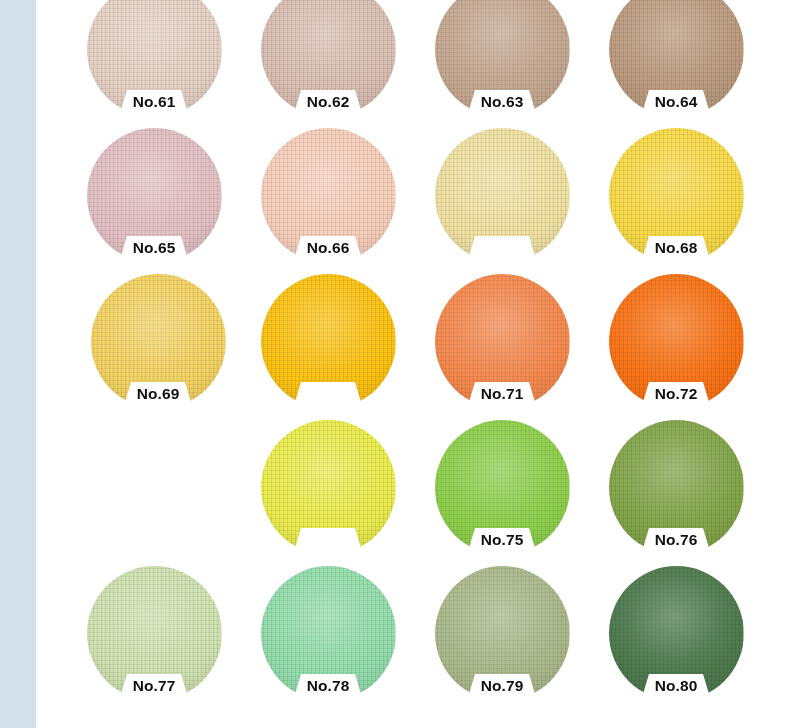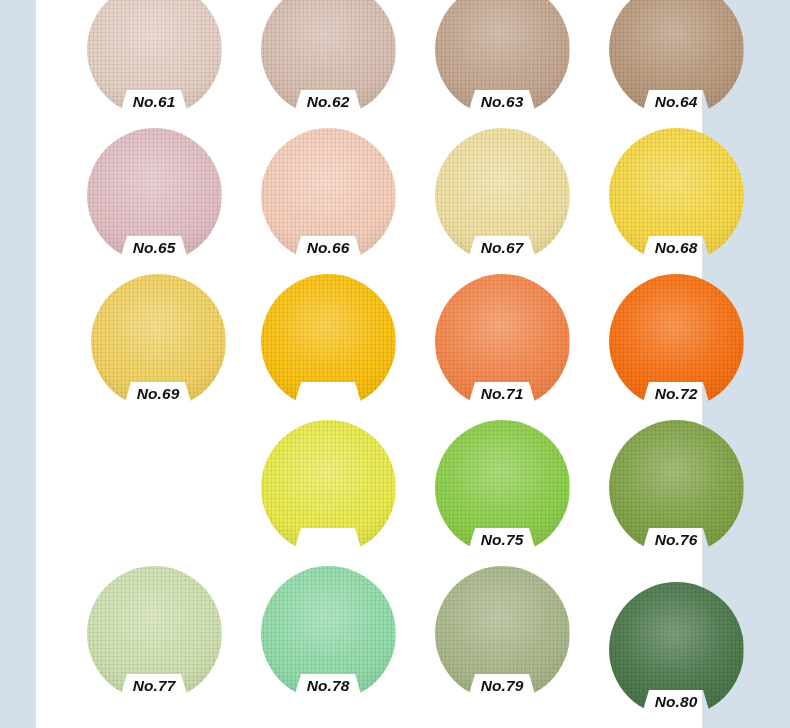--- a/index.html
+++ b/index.html
@@ -20,24 +20,23 @@
     height: 728px;
     background: #d3dfe9;
     overflow: hidden;
   }
 
   
   #sheet {
     position: absolute;
     left: 36px;
     top: 0;
-    width: 666px;
+    width: 755px;
     height: 728px;
     background: #ffffff;
-    font-style: italic;
   }
 
   #swatch-grid {
     position: absolute;
     left: 0;
     top: 0;
     width: 722px;
     height: 728px;
   }
 
@@ -176,21 +175,20 @@
             <div class="disc-shade"></div>
           </div>
           <div class="swatch-label">No.66</div>
         </div>
         <div class="swatch-cell" style="left: 379px; top: 128px;">
           <div class="swatch-disc">
             <div class="disc-color" style="background: rgb(239, 224, 162);"></div>
             <div class="disc-knit"></div>
             <div class="disc-shade"></div>
           </div>
-          <div class="swatch-label">No.67</div>
         </div>
         <div class="swatch-cell" style="left: 553px; top: 128px;">
           <div class="swatch-disc">
             <div class="disc-color" style="background: rgb(247, 217, 72);"></div>
             <div class="disc-knit"></div>
             <div class="disc-shade"></div>
           </div>
           <div class="swatch-label">No.68</div>
         </div>
         <div class="swatch-cell" style="left: 35px; top: 274px;">
@@ -264,21 +262,21 @@
           <div class="swatch-label">No.78</div>
         </div>
         <div class="swatch-cell" style="left: 379px; top: 566px;">
           <div class="swatch-disc">
             <div class="disc-color" style="background: rgb(170, 185, 140);"></div>
             <div class="disc-knit"></div>
             <div class="disc-shade"></div>
           </div>
           <div class="swatch-label">No.79</div>
         </div>
-        <div class="swatch-cell" style="left: 553px; top: 582px;">
+        <div class="swatch-cell" style="left: 553px; top: 566px;">
           <div class="swatch-disc">
             <div class="disc-color" style="background: rgb(78, 122, 78);"></div>
             <div class="disc-knit"></div>
             <div class="disc-shade"></div>
           </div>
           <div class="swatch-label">No.80</div>
         </div>
       </div>
   </div>
 

